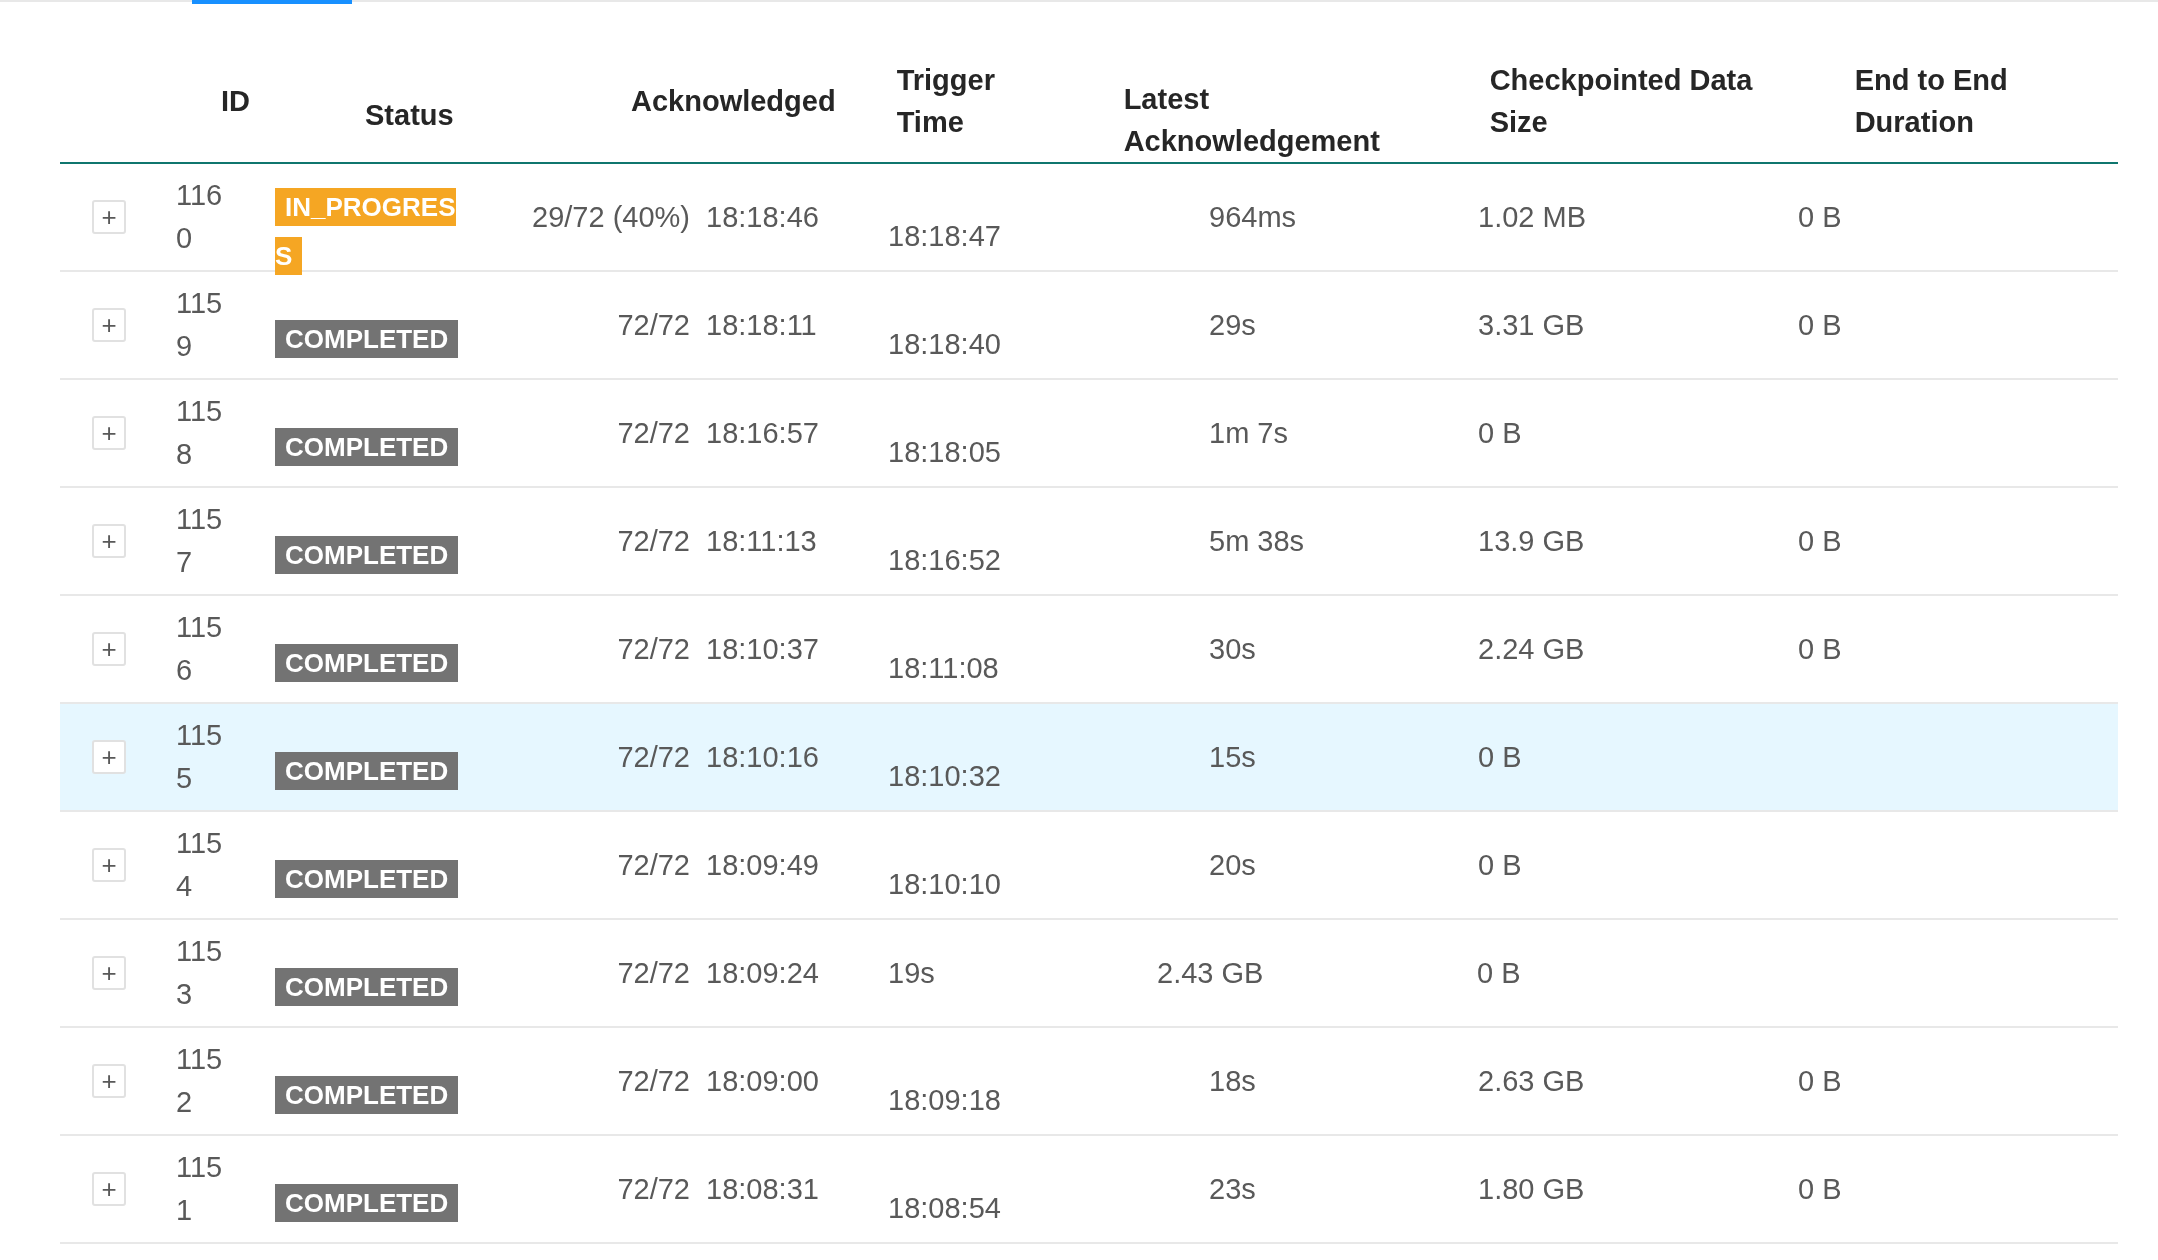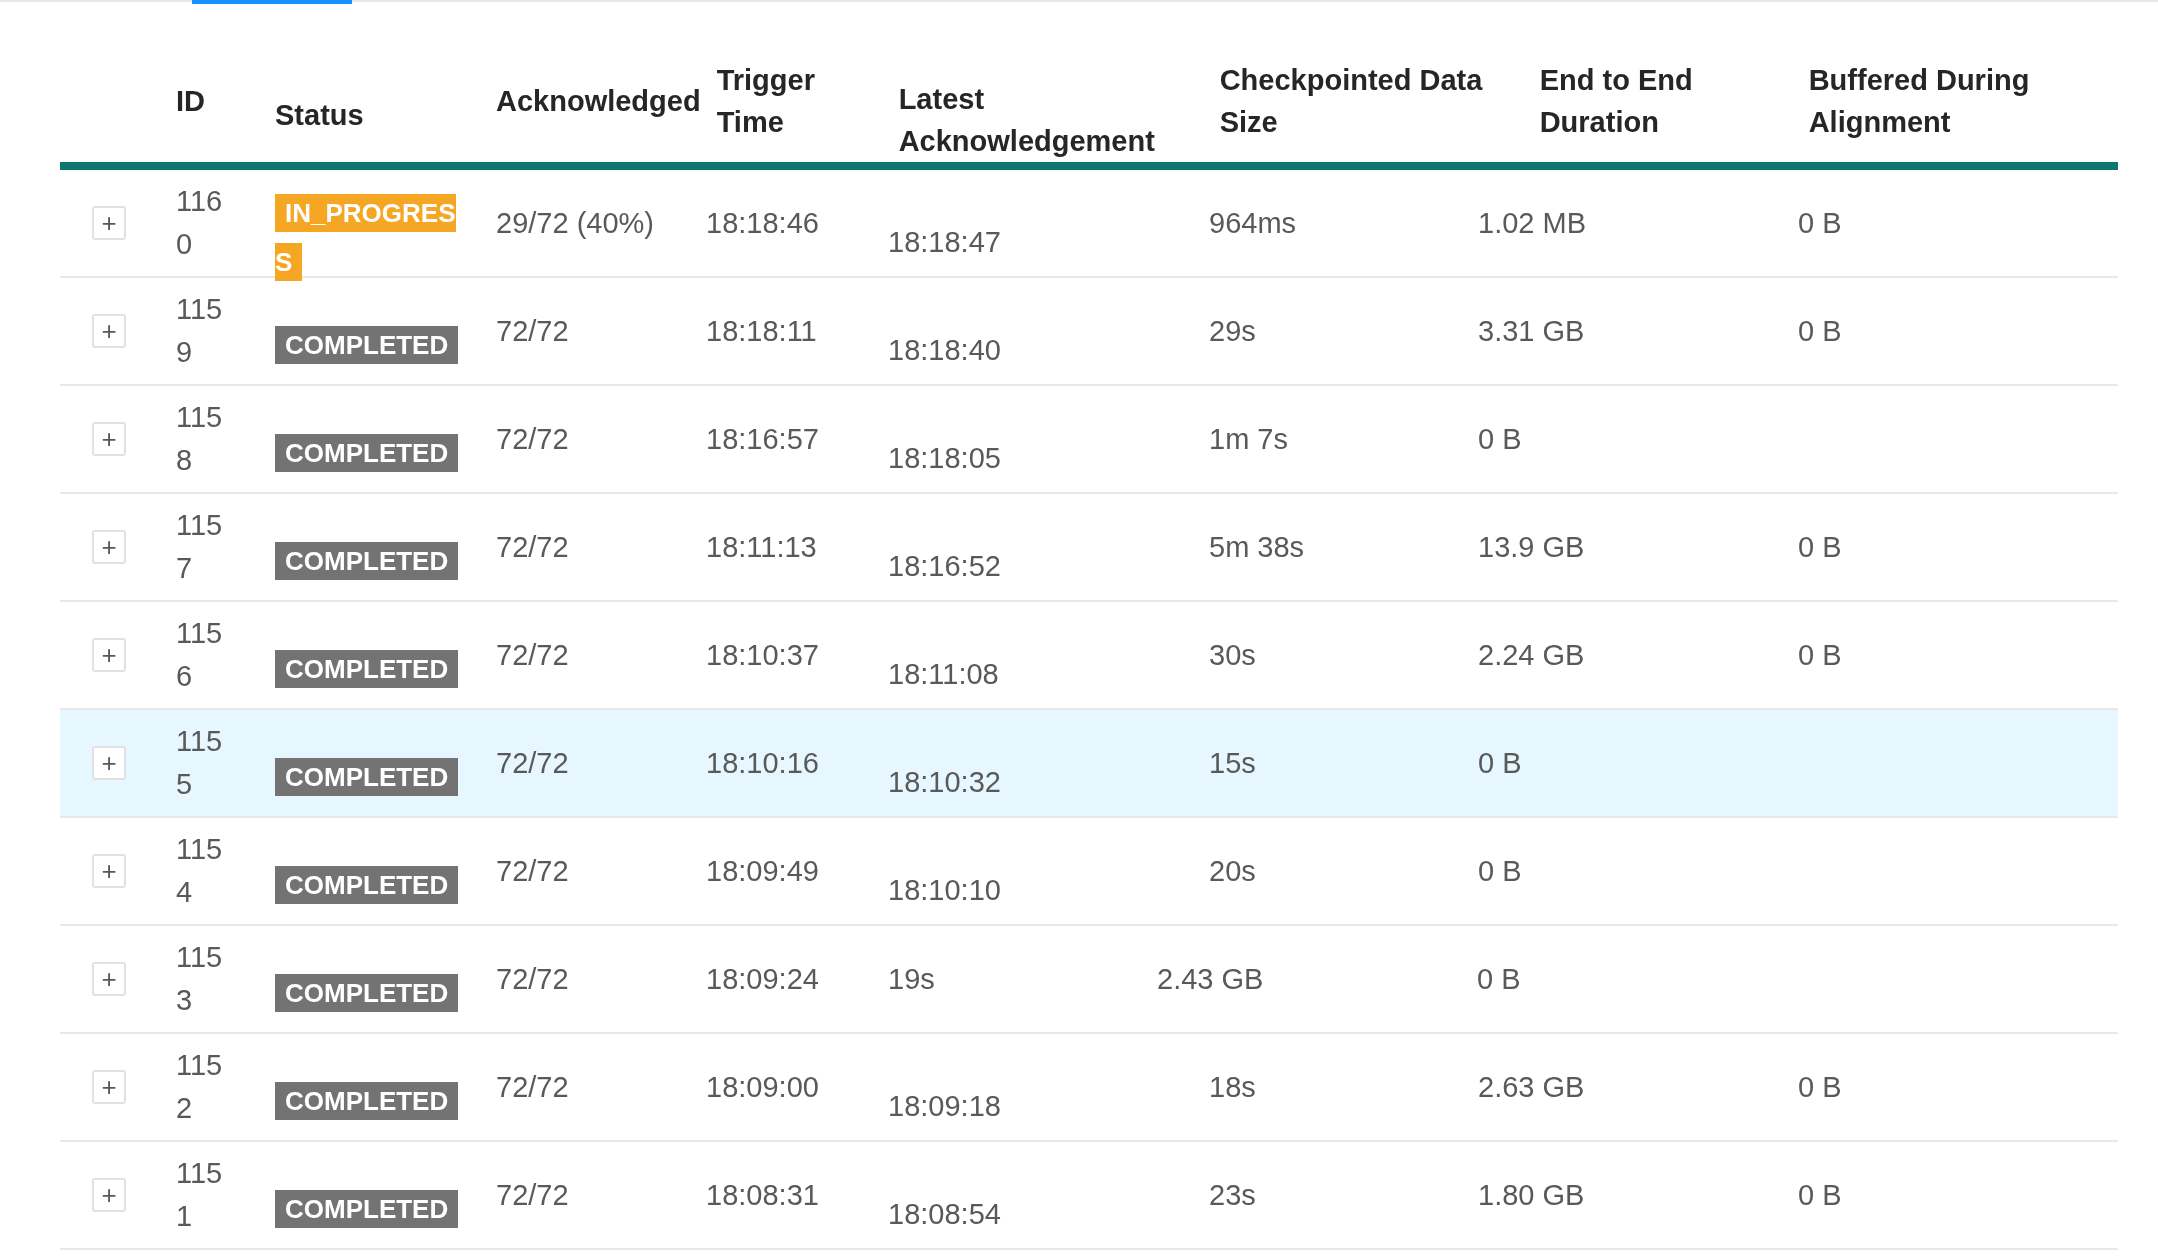--- a/index.html
+++ b/index.html
@@ -10,35 +10,36 @@
   }
   
   .tabbar{position:relative;height:4px;width:2158px;}
   .tabbar .track{position:absolute;top:0;left:0;width:100%;height:2px;background:#e8e8e8;}
   .tabbar .ink{position:absolute;top:0;left:192px;width:160px;height:4px;background:#1890ff;}
 
   .table{margin:36px 0 0 60px;width:2058px;}
 
   .header-row{
     display:flex;align-items:center;min-height:112px;
-    border-bottom:8px solid #0f766e;
+    border-bottom:2px solid #0f766e;
+    gap:45px;
   }
   .th{
     font-weight:700;color:#262626;line-height:1.5;
     overflow-wrap:break-word;word-wrap:break-word;
   }
 
   .row{display:flex;align-items:center;height:106px;border-bottom:2px solid #e8e8e8;}
   .row.highlighted{background:#e6f7ff;}
 
   .cell{padding-left:16px;box-sizing:border-box;line-height:1.45;}
   .col-expand  {flex:0 0 100px;}
   .col-id      {flex:0 0 105px;}
   .col-status  {flex:0 0 215px;}
-  .col-ack     {flex:0 0 210px;}
+  .col-ack     {flex:0 0 210px;text-align:right;}
   .col-trigger {flex:0 0 182px;}
   .col-latest  {flex:0 0 321px;margin-top:38px;}
   .col-duration{flex:0 0 269px;}
   .col-size    {flex:0 0 320px;}
   .col-buffered{flex:0 0 336px;}
 
   .cell.col-expand{padding-left:32px;}
   .cell.col-status{padding-left:10px;margin-top:28px;}
 
   .expand-btn{

